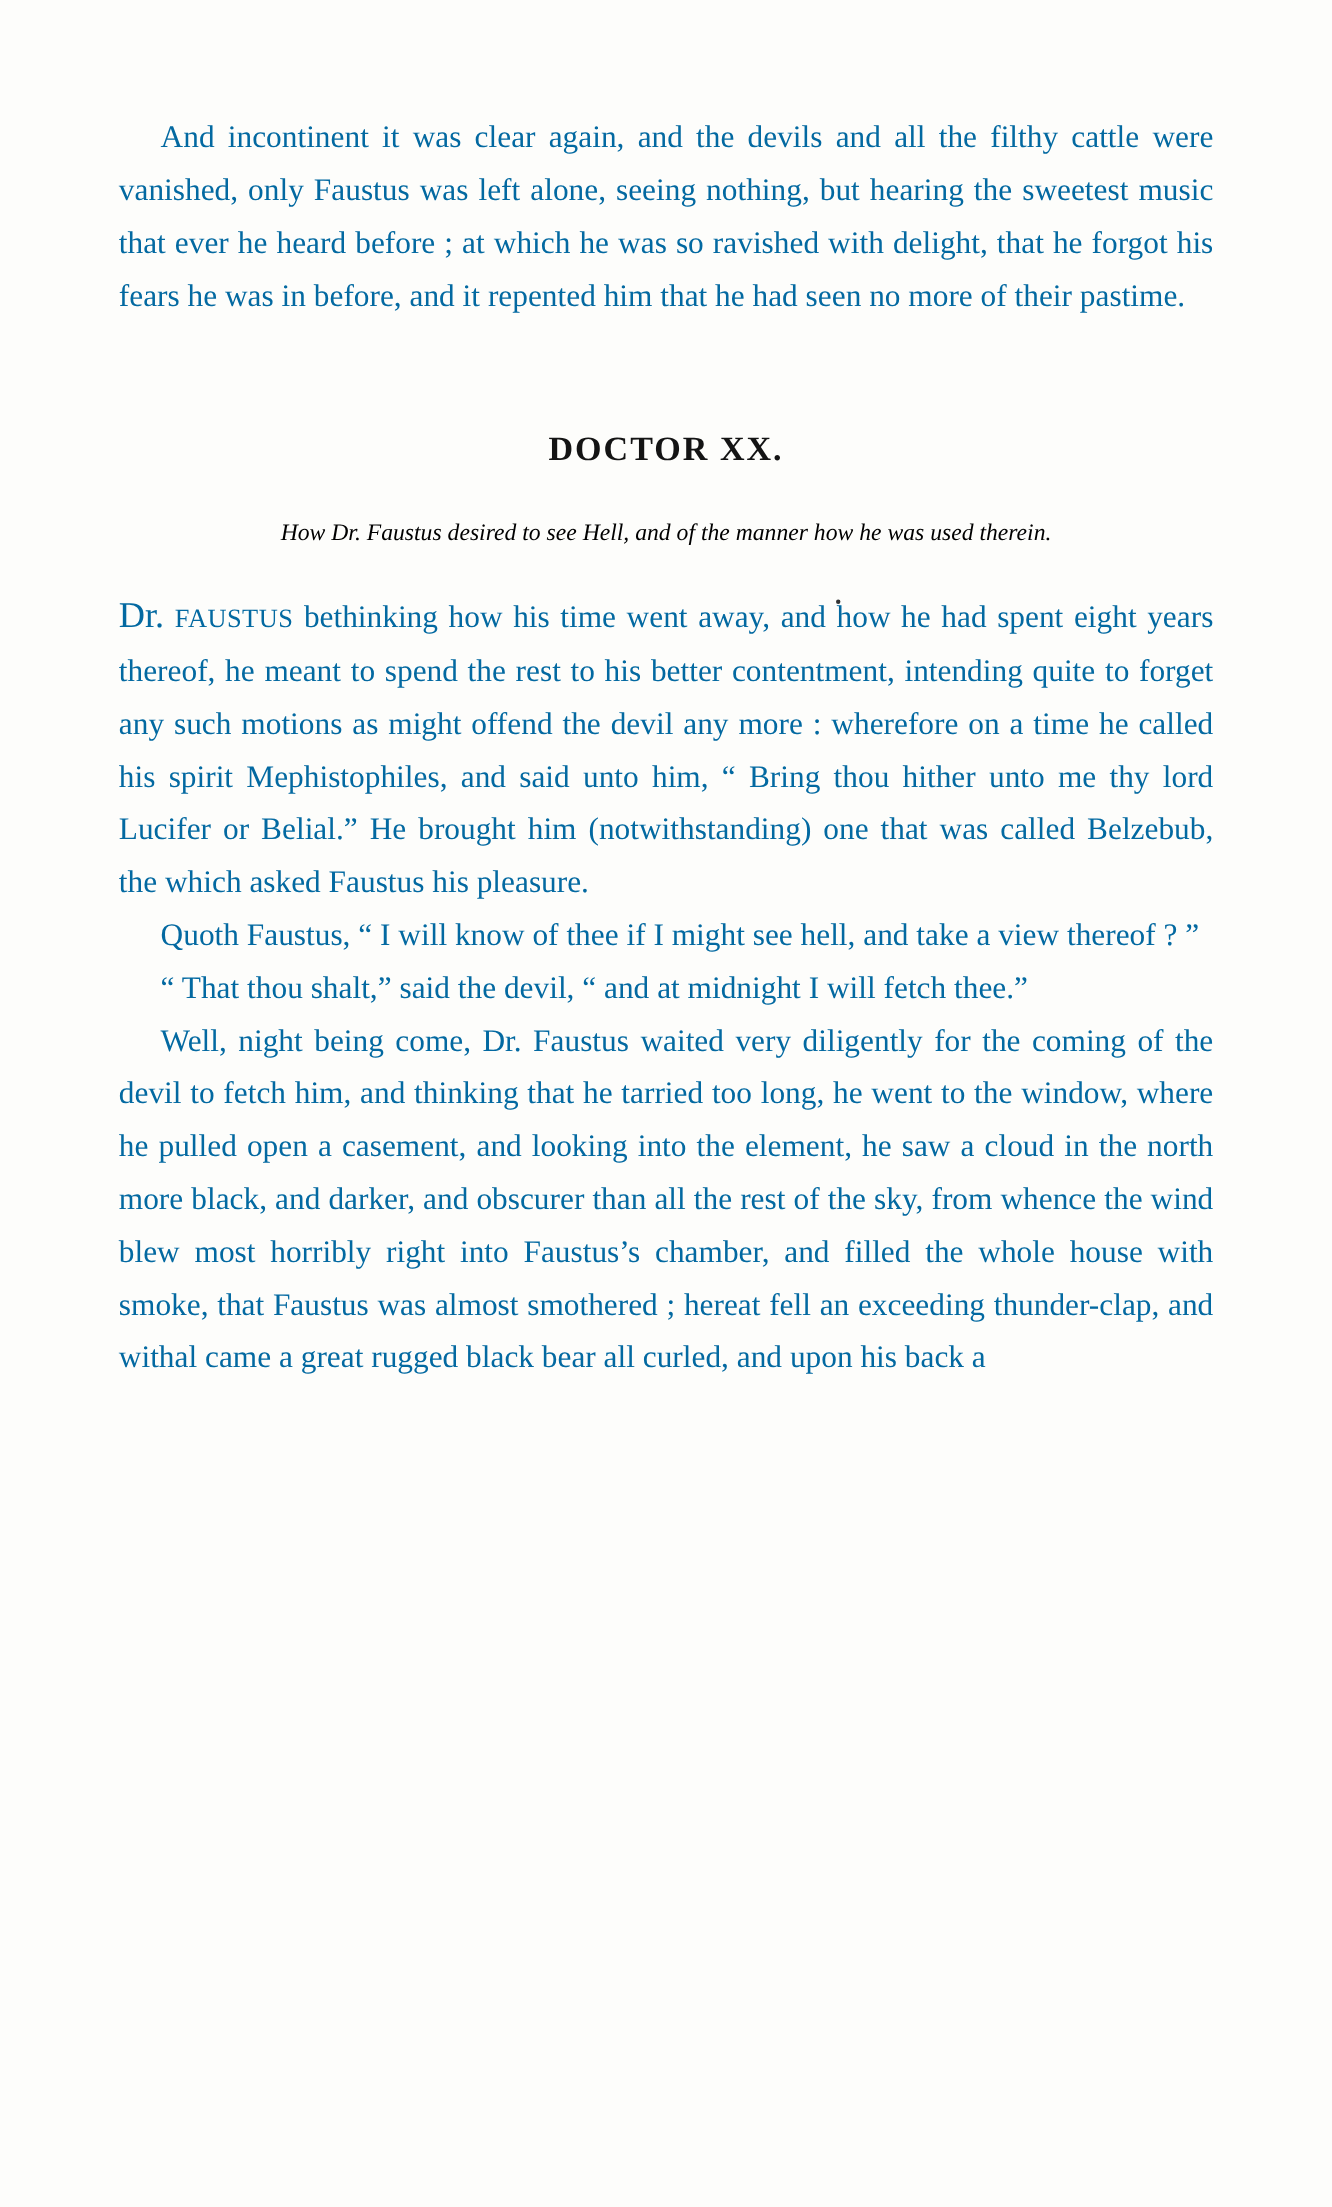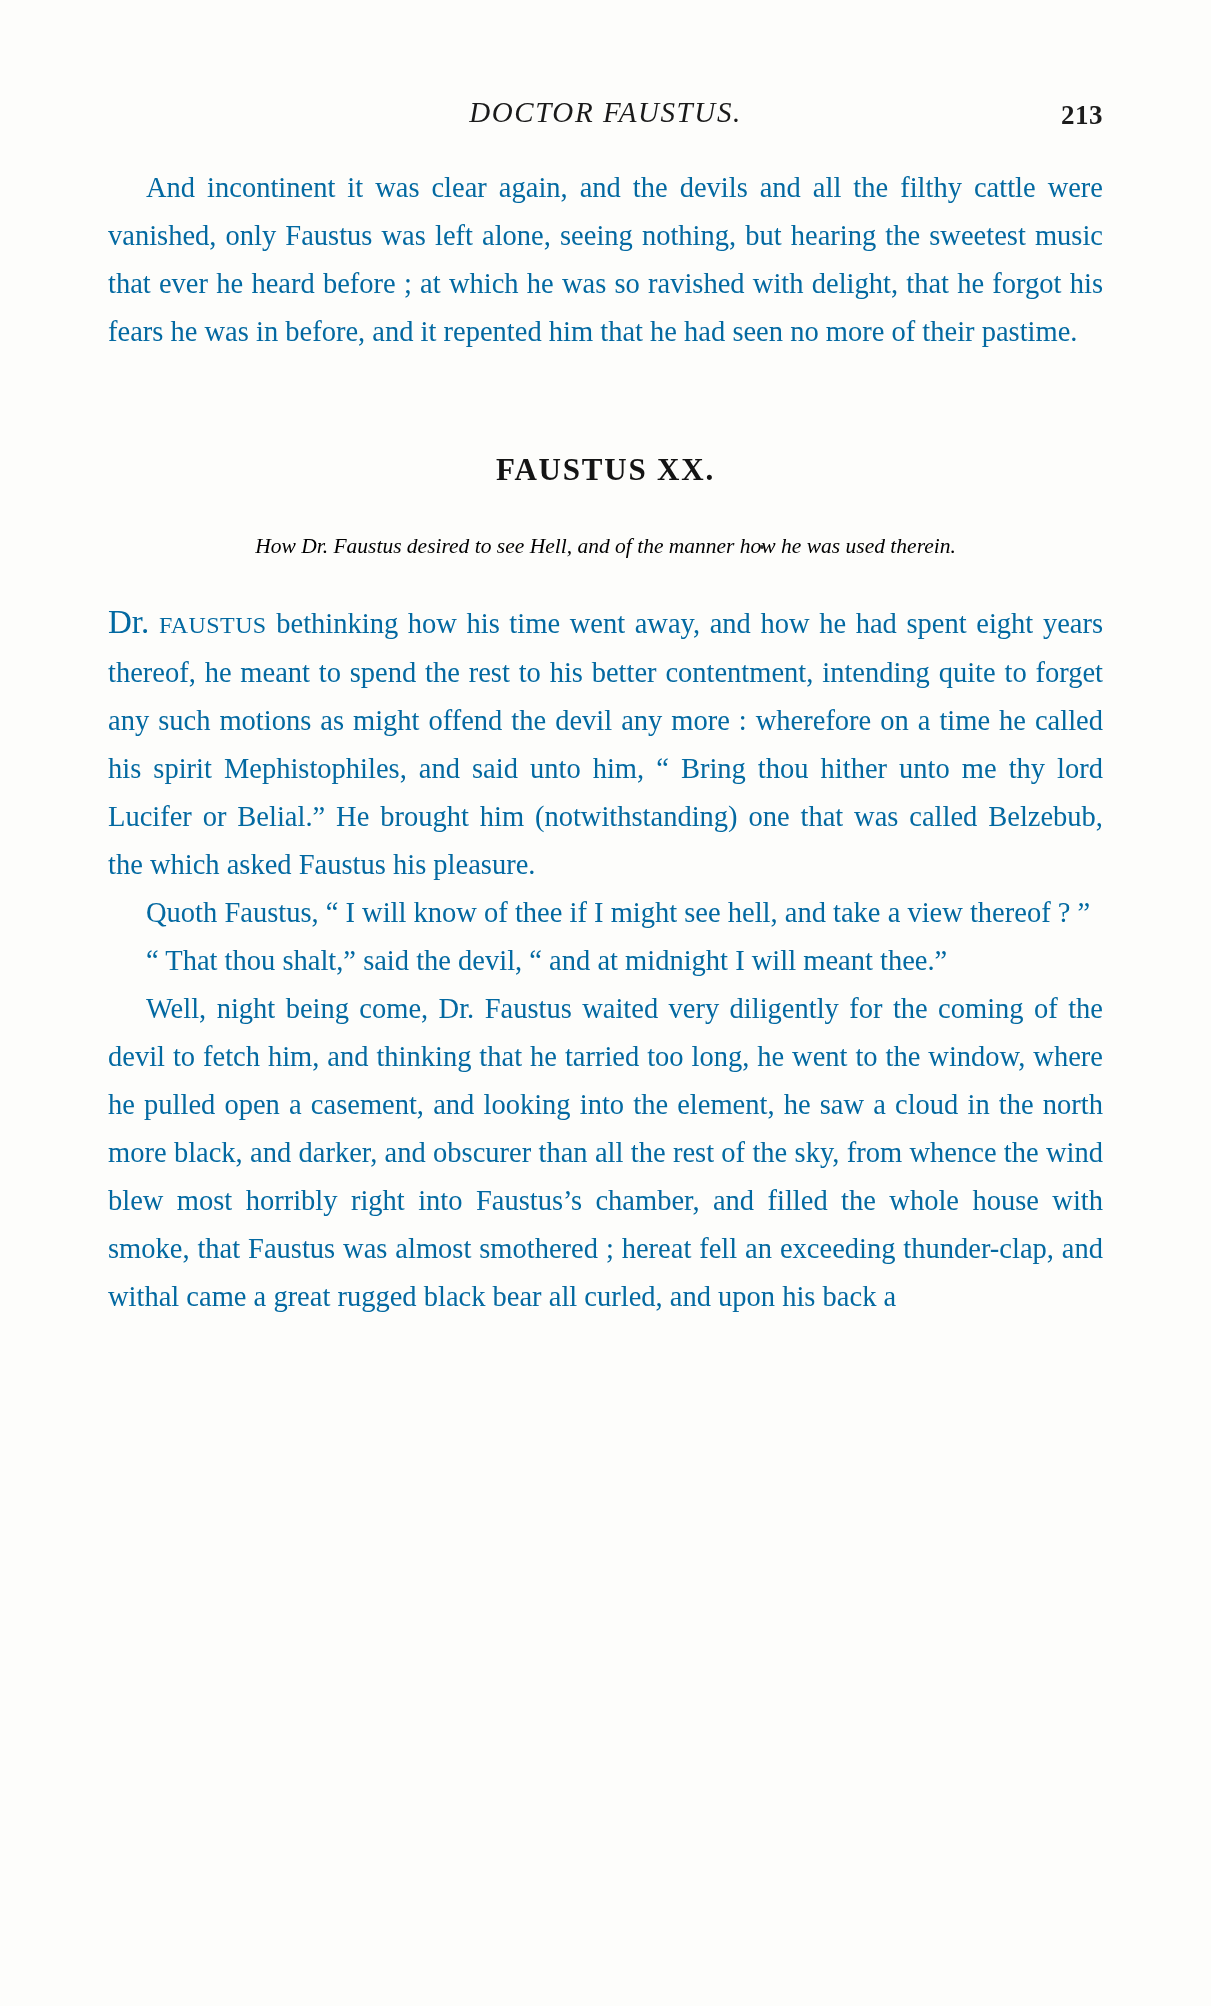--- a/index.html
+++ b/index.html
@@ -97,34 +97,30 @@
   }
   .bigcap {
     font-size: 33px;
   }
 </style>
 </head>
 <body>
 
 <div class="page">
 
-  <div class="running-head">
-    <div class="running-title">DOCTOR FAUSTUS.</div>
-    <div class="page-number">213</div>
-  </div>
 
   <p class="para indent block-first">And incontinent it was clear again, and the devils and all the filthy cattle were vanished, only Faustus was left alone, seeing nothing, but hearing the sweetest music that ever he heard before ; at which he was so ravished with delight, that he forgot his fears he was in before, and it repented him that he had seen no more of their pastime.</p>
 
   <div class="stray-dot"></div>
 
-  <h2 class="chapter-head">FAUSTUS XX.</h2>
+  <h2 class="chapter-head">DOCTOR XX.</h2>
 
   <div class="chapter-sub">How Dr. Faustus desired to see Hell, and of the manner how he was used therein.</div>
 
   <p class="para"><span class="bigcap">Dr.</span> <span class="sc" style="text-transform:uppercase">Faustus</span> <span>bethinking how his time went away, and how he had spent eight years thereof, he meant to spend the rest to his better contentment, intending quite to forget any such motions as might offend the devil any more : wherefore on a time he called his spirit Mephistophiles, and said unto him, “ Bring thou hither unto me thy lord Lucifer or Belial.”   He brought him (notwithstanding) one that was called Belzebub, the which asked Faustus his pleasure.</span></p>
 
   <p class="para indent">Quoth Faustus, “ I will know of thee if I might see hell, and take a view thereof ? ”</p>
 
-  <p class="para indent">“ That thou shalt,” said the devil, “ and at midnight I will meant thee.”</p>
+  <p class="para indent">“ That thou shalt,” said the devil, “ and at midnight I will fetch thee.”</p>
 
   <p class="para indent">Well, night being come, Dr. Faustus waited very diligently for the coming of the devil to fetch him, and thinking that he tarried too long, he went to the window, where he pulled open a casement, and looking into the element, he saw a cloud in the north more black, and darker, and obscurer than all the rest of the sky, from whence the wind blew most horribly right into Faustus’s chamber, and filled the whole house with smoke, that Faustus was almost smothered ; hereat fell an exceeding thunder-clap, and withal came a great rugged black bear all curled, and upon his back a</p>
 
 </div>
 
 </body></html>

